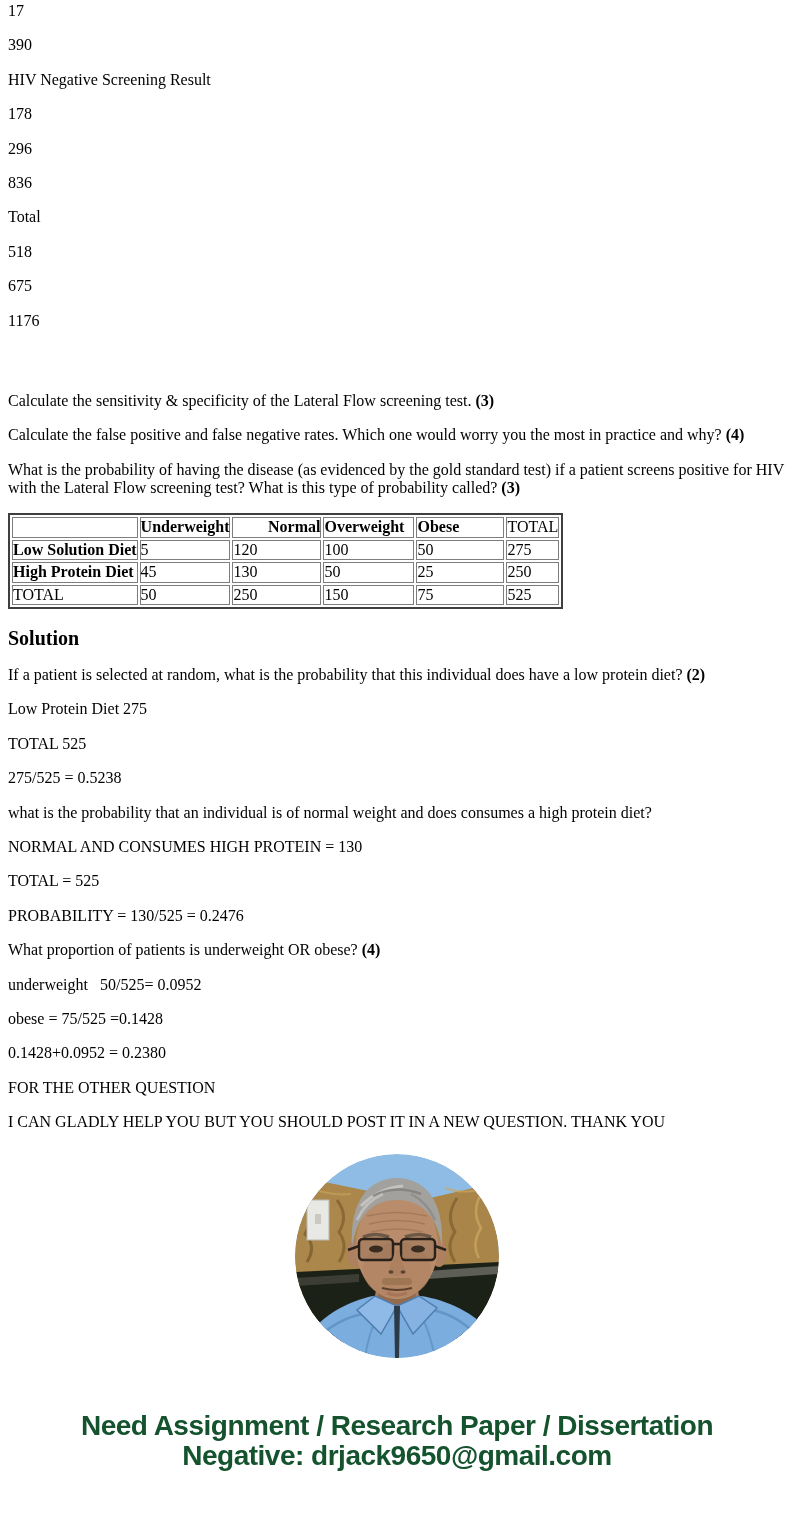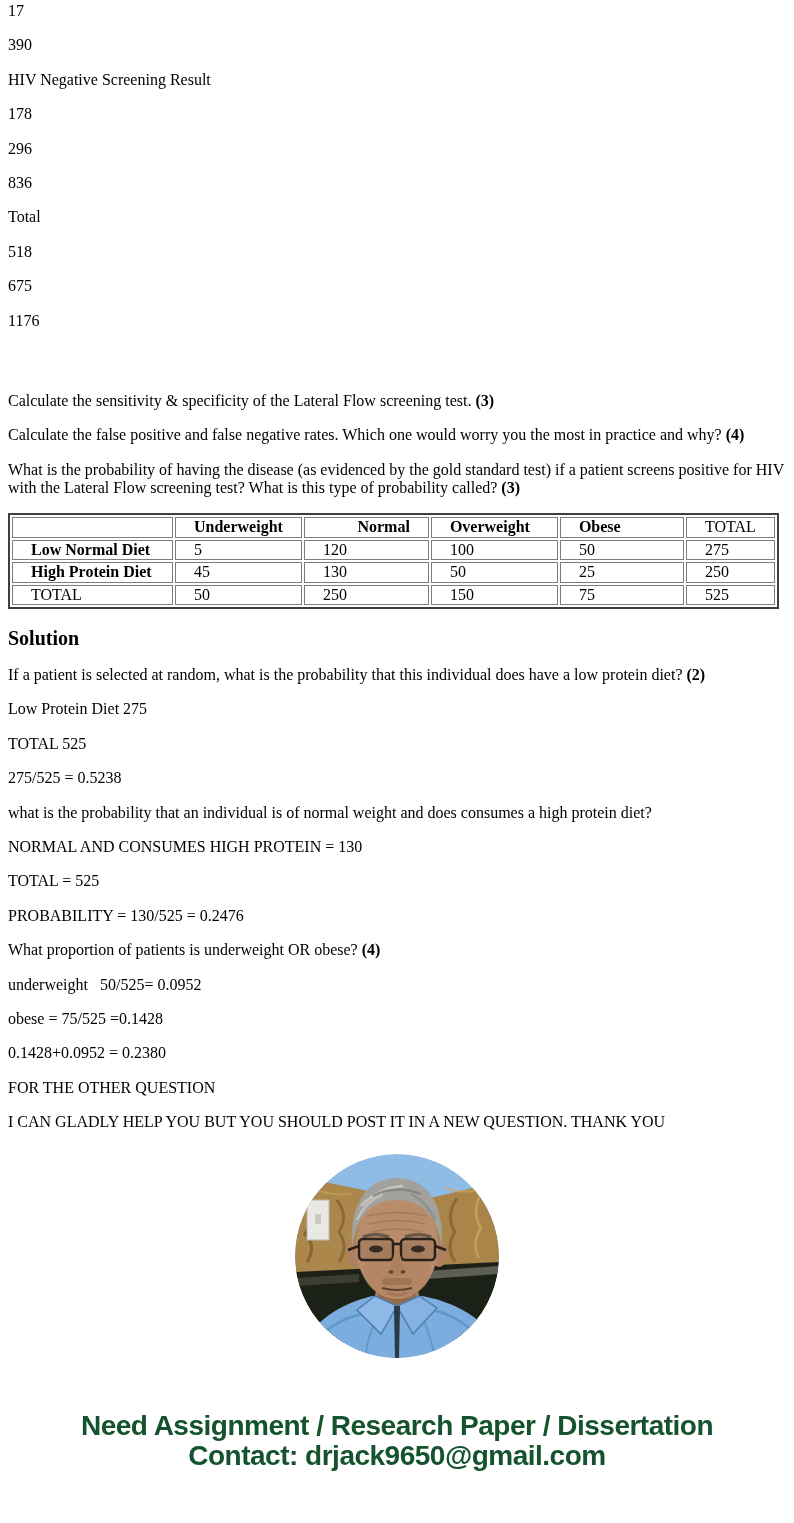--- a/index.html
+++ b/index.html
@@ -25,21 +25,21 @@
   }
 
   table.diet-table {
     border-collapse: separate;
     border-spacing: 2px;
     border: 2px solid #3f3f3f;
     margin: 0;
   }
   table.diet-table td {
     border: 1px solid #7d7d7d;
-    padding: 0 18px;
+    padding: 0 0;
     font-size: 16px;
     line-height: 1.15;
     vertical-align: top;
     white-space: nowrap;
   }
   .col-label { width: 123px; }
   .col-u  { width: 88px; }
   .col-n  { width: 87px; text-align: right; }
   .col-o  { width: 89px; }
   .col-ob { width: 86px; }
@@ -92,21 +92,21 @@
   <tbody>
     <tr>
       <td class="col-label"></td>
       <td class="col-u b">Underweight</td>
       <td class="col-n b">Normal</td>
       <td class="col-o b">Overweight</td>
       <td class="col-ob b">Obese</td>
       <td class="col-t">TOTAL</td>
     </tr>
     <tr>
-      <td class="b">Low Normal Diet</td>
+      <td class="b">Low Solution Diet</td>
       <td>5</td>
       <td>120</td>
       <td>100</td>
       <td>50</td>
       <td>275</td>
     </tr>
     <tr>
       <td class="b">High Protein Diet</td>
       <td>45</td>
       <td>130</td>
@@ -225,14 +225,14 @@
         <rect x="87" y="124" width="30" height="7" rx="3.5" fill="#97704f" opacity="0.75"></rect>
         <path d="M87,134 Q102,138 117,134" stroke="#5d3f2e" stroke-width="2" fill="none"></path>
         <path d="M92,139 Q102,143 112,139" stroke="#a3705a" stroke-width="3" fill="none" opacity="0.8"></path>
       </g>
     </svg>
   </span>
 </div>
 
 <div class="footer">
   <div>Need Assignment / Research Paper / Dissertation</div>
-  <div>Contact: drjack9650@gmail.com</div>
+  <div>Negative: drjack9650@gmail.com</div>
 </div>
 
 </body></html>

